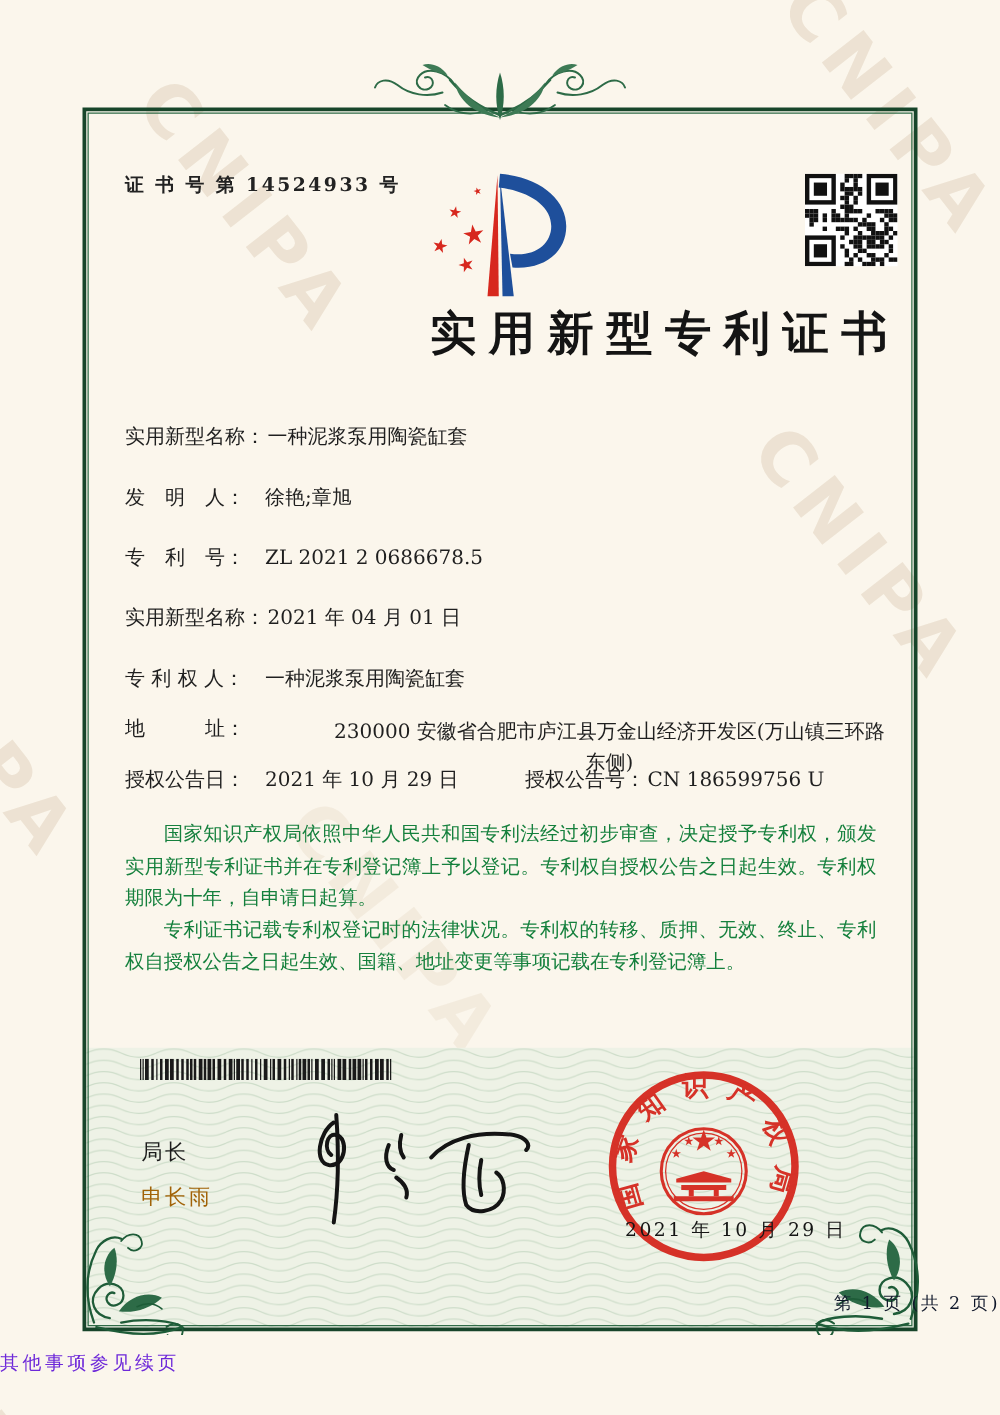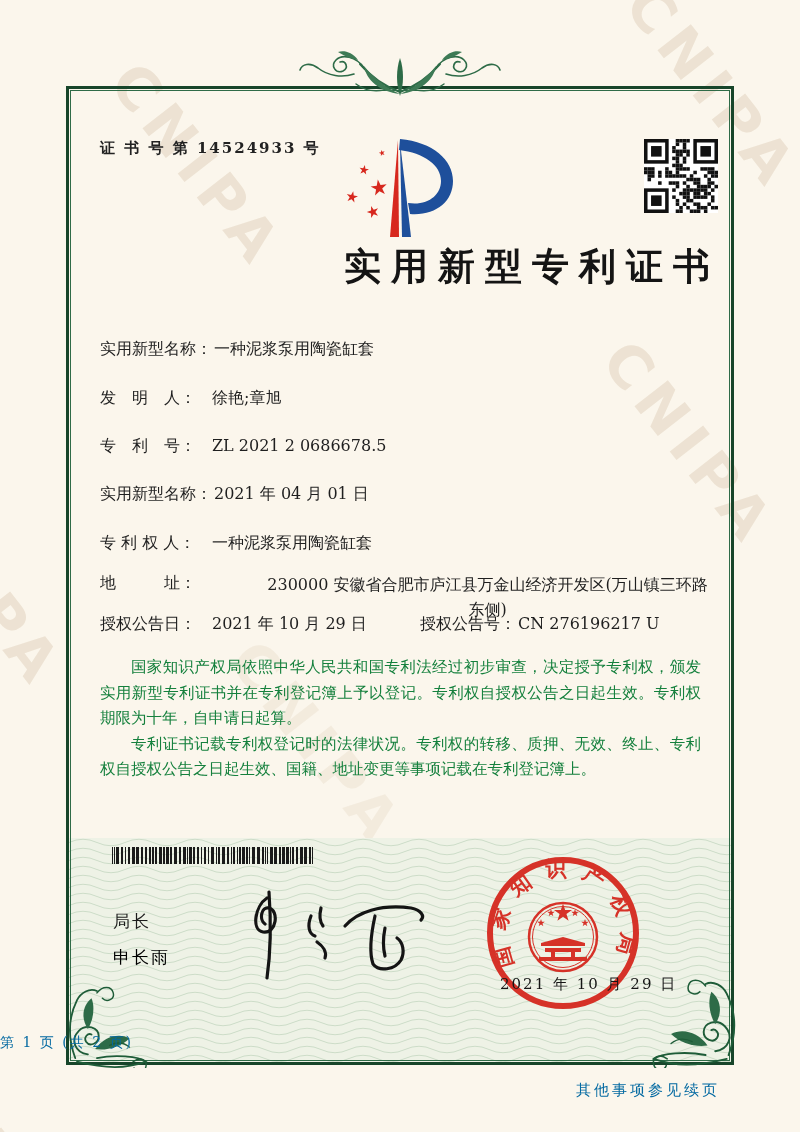--- a/index.html
+++ b/index.html
@@ -41,30 +41,30 @@
   .grant2{position:absolute;left:320px;top:0;white-space:nowrap;}
 
   .paras{position:absolute;left:100px;top:655px;width:601px;}
   .paras p{margin:0;font-size:15.5px;line-height:25.5px;text-indent:2em;text-align:justify;color:#15803d;}
 
   .barcode{position:absolute;left:112px;top:847px;width:206px;height:17px;}
 
   .sig-title{position:absolute;left:113px;top:910px;font-family:"DejaVu Sans","Liberation Sans",sans-serif;
              font-size:17px;color:#1c1c1c;letter-spacing:2px;text-align:center;}
   .sig-name{position:absolute;left:113px;top:946px;font-family:"DejaVu Sans","Liberation Sans",sans-serif;
-            font-size:17px;color:#000000;letter-spacing:2px;}
+            font-size:17px;color:#a16207;letter-spacing:2px;}
   .sig-script{position:absolute;left:225px;top:886px;width:210px;height:100px;}
 
   .seal{position:absolute;left:481px;top:851px;width:164px;height:164px;opacity:.95;}
   .seal-date{position:absolute;left:500px;top:975px;font-size:15px;letter-spacing:2px;color:#151515;}
 
-  .page-info{position:absolute;left:0;top:1034px;width:800px;text-align:left;font-size:14px;
-             letter-spacing:2px;color:#0369a1;}
-  .footer-note{position:absolute;left:0;top:1081px;width:720px;text-align:right;font-size:15px;
-               letter-spacing:3px;color:#0369a1;}
+  .page-info{position:absolute;left:0;top:1034px;width:800px;text-align:right;font-size:14px;
+             letter-spacing:2px;color:#0f172a;}
+  .footer-note{position:absolute;left:0;top:1081px;width:720px;text-align:left;font-size:15px;
+               letter-spacing:3px;color:#6d28d9;}
 </style>
 </head>
 <body>
 
 <div class="page">
 
   <svg width="0" height="0" style="position:absolute">
     <defs>
       <polygon id="star" points="0,-10 2.25,-3.1 9.51,-3.1 3.63,1.18 5.88,8.09 0,3.82 -5.88,8.09 -3.63,1.18 -9.51,-3.1 -2.25,-3.1"></polygon>
       <g id="corner-flourish" fill="none" stroke="#1e5c38" stroke-width="2" stroke-linecap="round">
@@ -305,21 +305,21 @@
   </div>
   <div class="frow" style="top:532px;">
     <span class="flabel">专 利 权 人：</span><span class="fvalue">一种泥浆泵用陶瓷缸套</span>
   </div>
   <div class="frow f-addr" style="top:572px;gap:48px;">
     <span class="flabel">地　　　址：</span>
       <span class="fvalue">230000 安徽省合肥市庐江县万金山经济开发区(万山镇三环路东侧)</span>
   </div>
   <div class="frow" style="top:613px;width:600px;">
     <span><span class="flabel">授权公告日：</span><span class="fvalue">2021 年 10 月 29 日</span></span>
-    <span class="grant2"><span>授权公告号：</span><span class="fvalue">CN 276196217 U</span></span>
+    <span class="grant2"><span>授权公告号：</span><span class="fvalue">CN 186599756 U</span></span>
   </div>
 
   <div class="paras">
     <p>国家知识产权局依照中华人民共和国专利法经过初步审查，决定授予专利权，颁发实用新型专利证书并在专利登记簿上予以登记。专利权自授权公告之日起生效。专利权期限为十年，自申请日起算。</p>
     <p>专利证书记载专利权登记时的法律状况。专利权的转移、质押、无效、终止、专利权自授权公告之日起生效、国籍、地址变更等事项记载在专利登记簿上。</p>
   </div>
 
   <div class="barcode">
     <svg width="206" height="17" viewBox="0 0 206 17">
         <g id="bar-g" fill="#1a1a1a">

